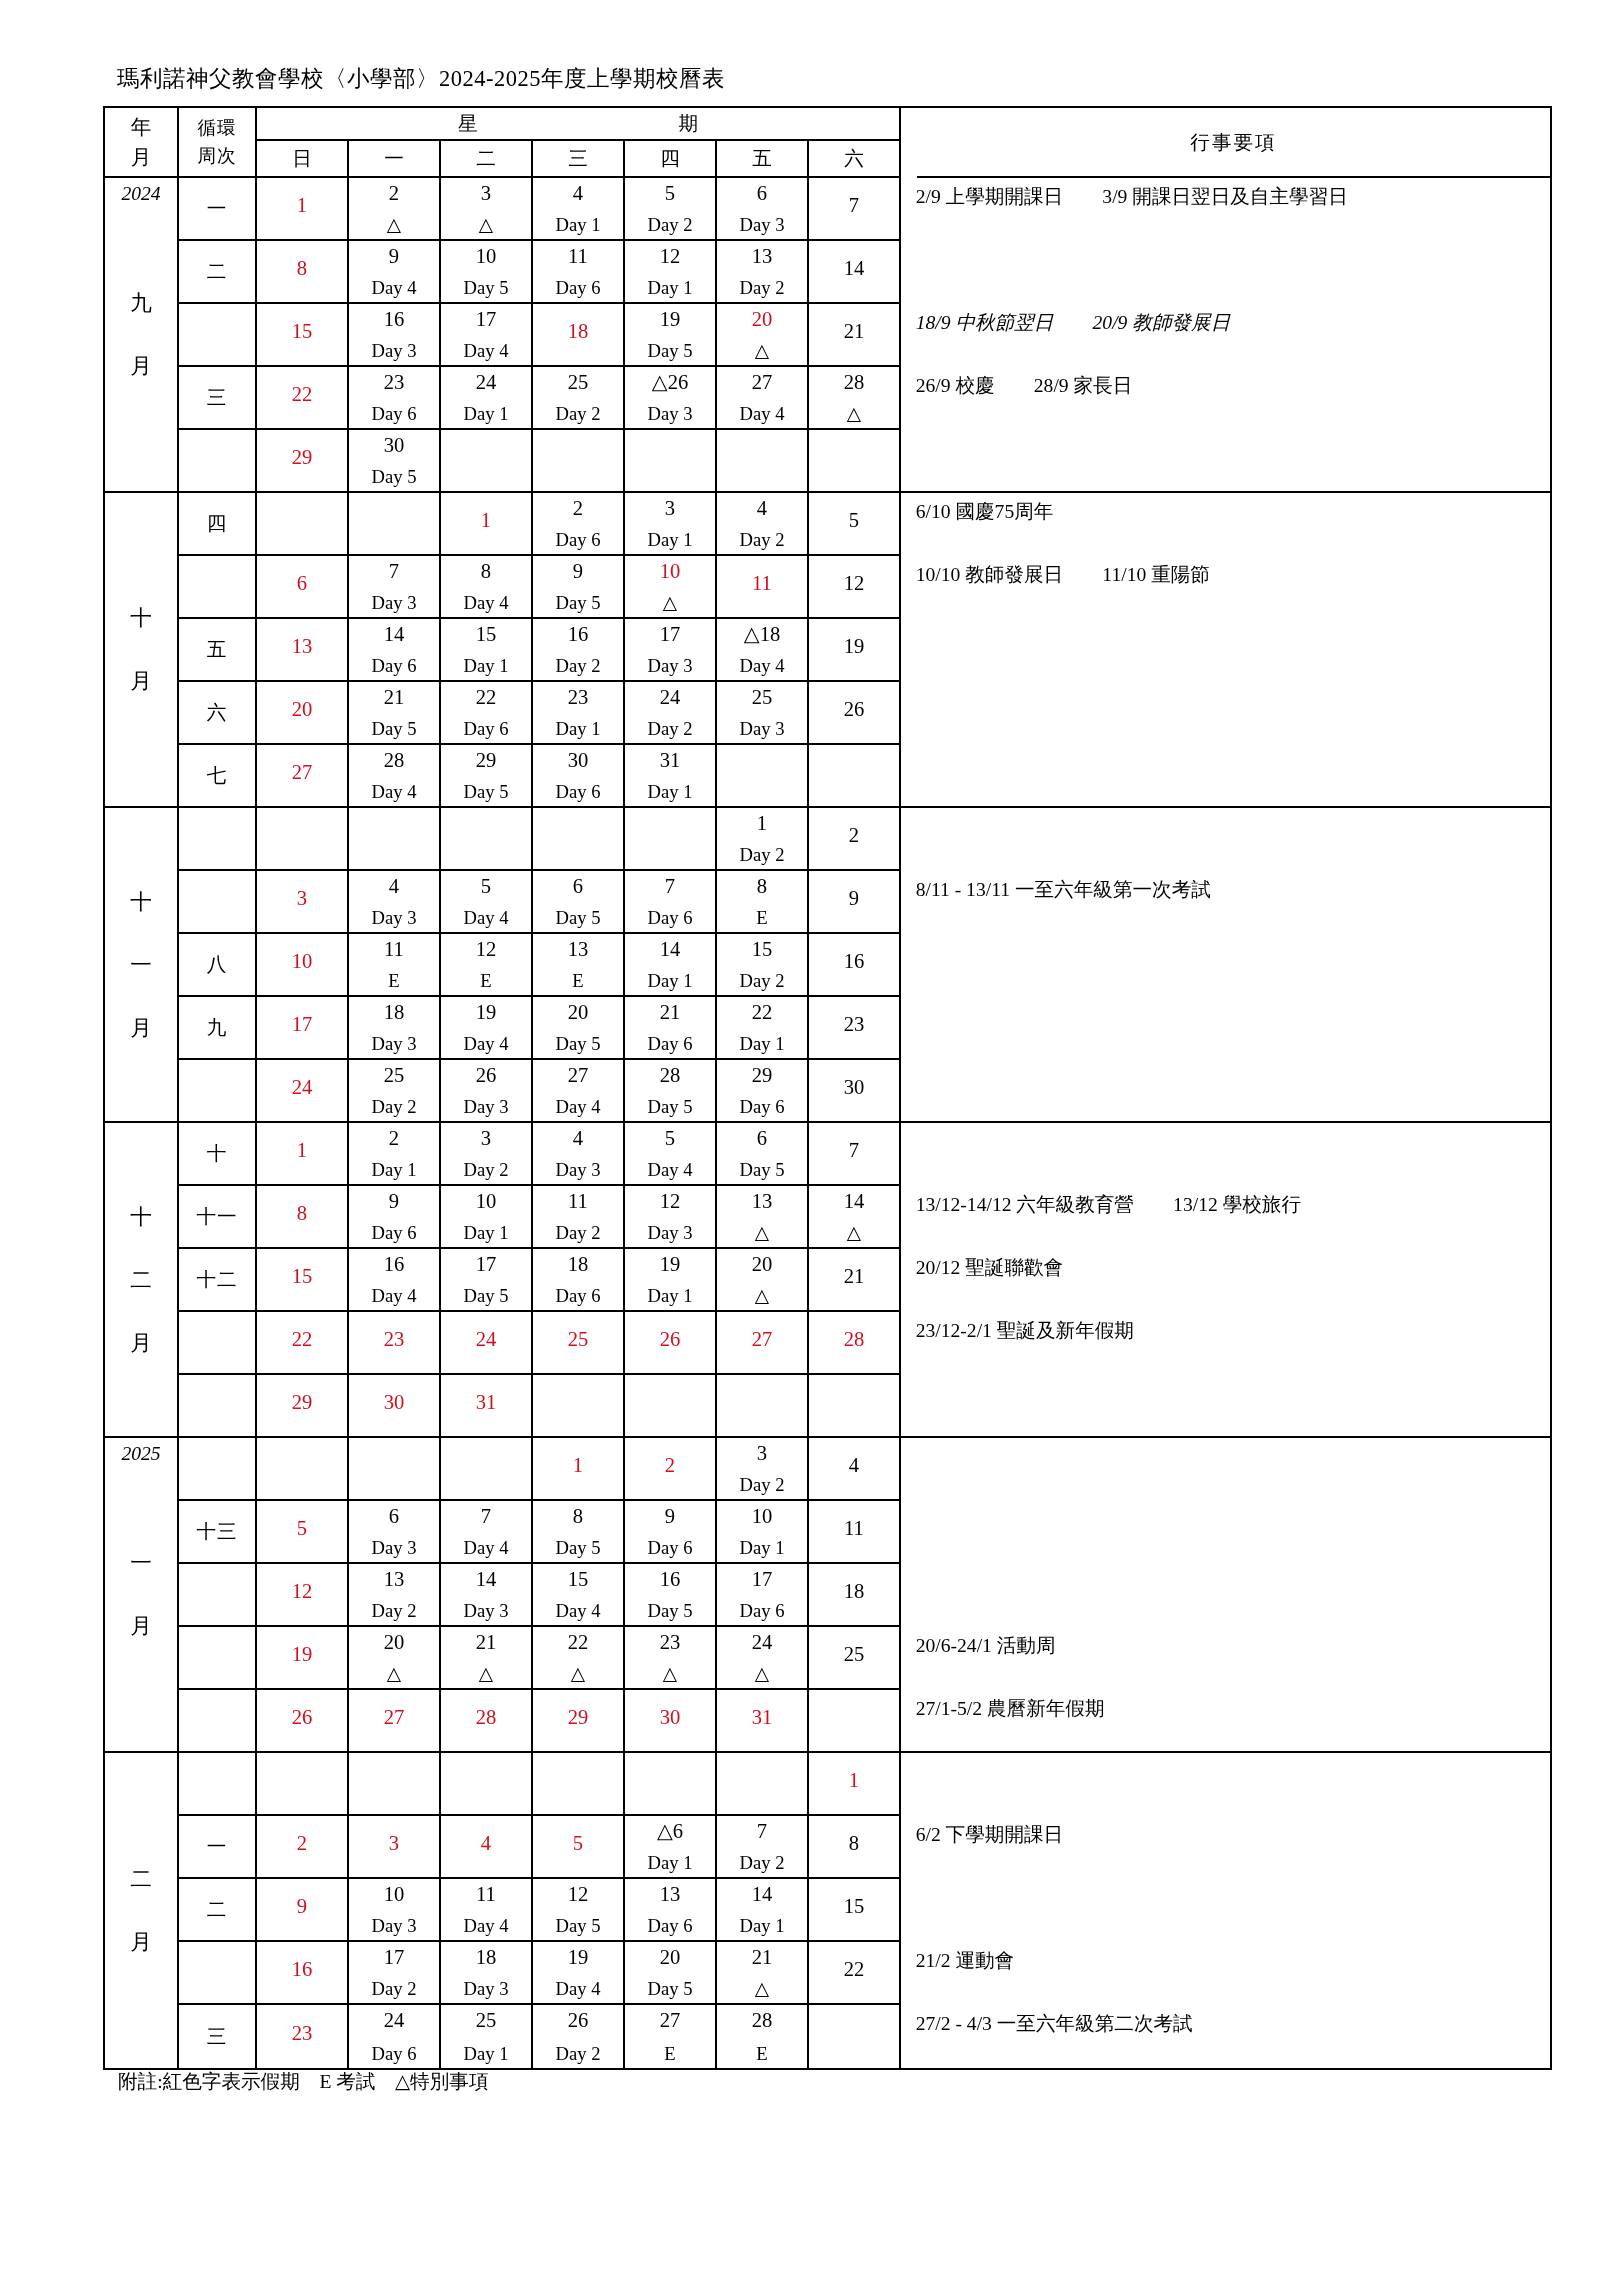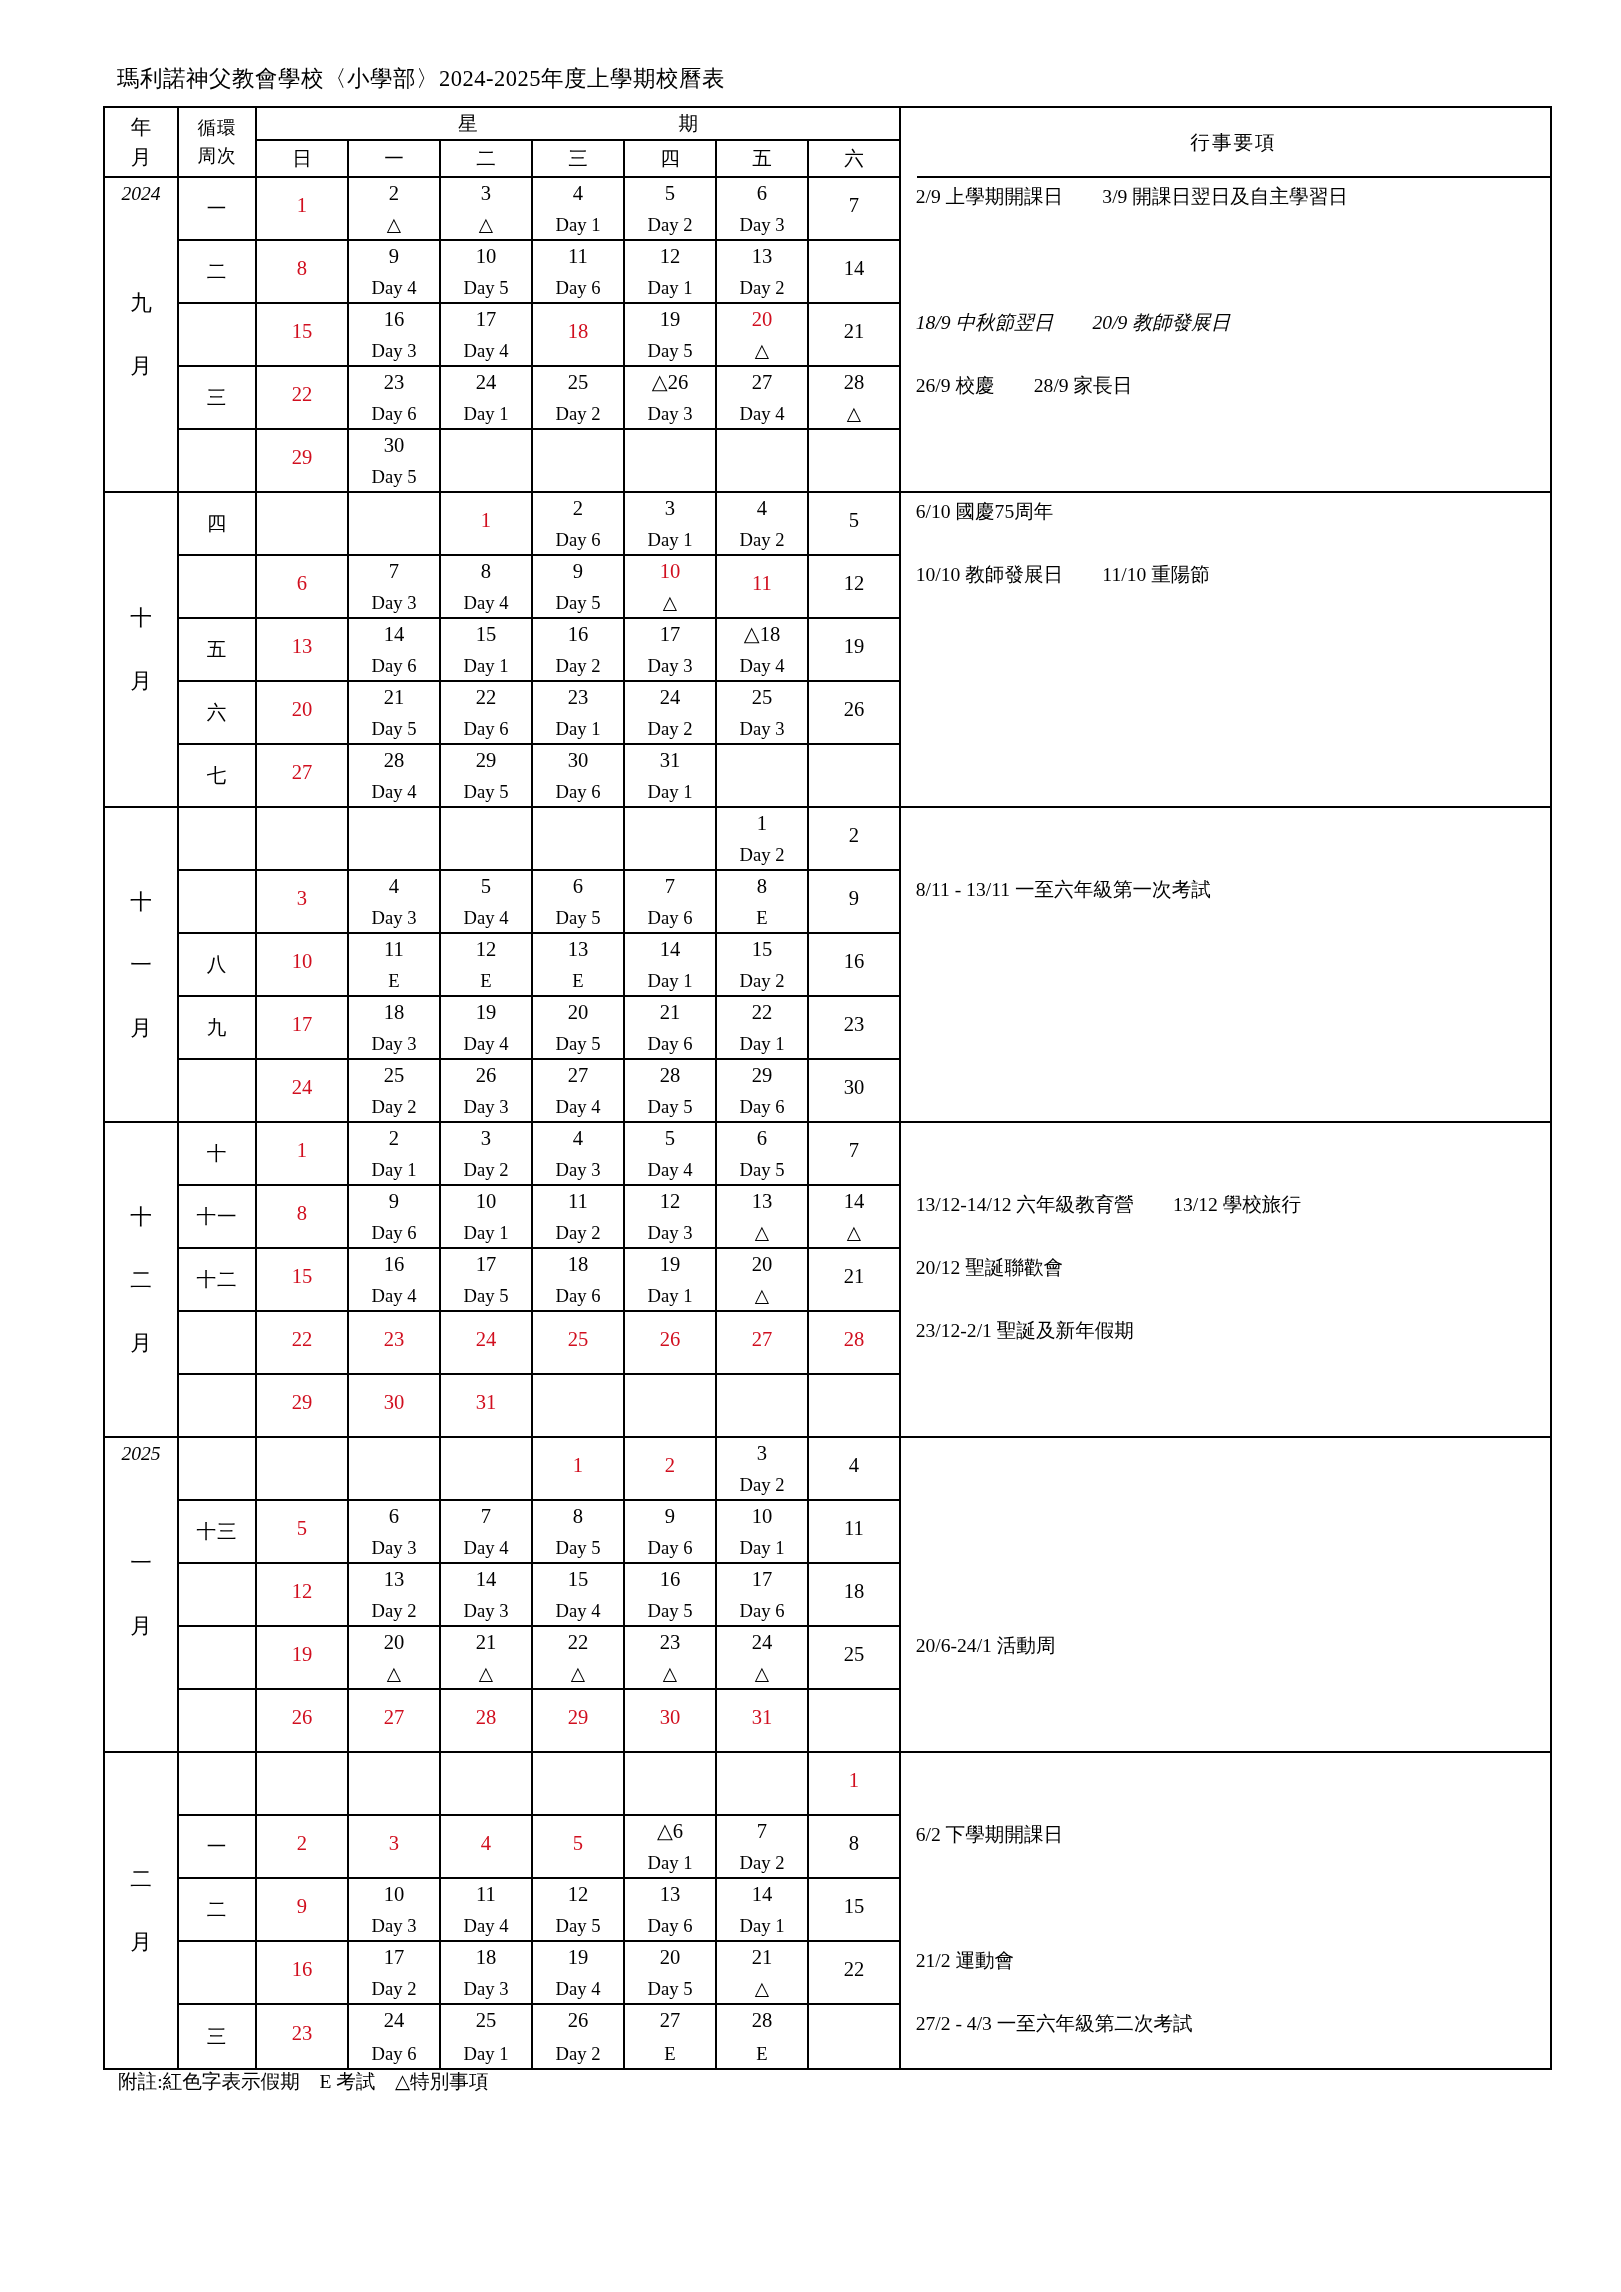--- a/index.html
+++ b/index.html
@@ -744,20 +744,21 @@
     </div>
     <div class="cell daycell bb3" style="grid-area: 27 / 7;">
       <div class="dnum solo red"><span>30</span></div>
     </div>
     <div class="cell daycell bb3" style="grid-area: 27 / 8;">
       <div class="dnum solo red"><span>31</span></div>
     </div>
     <div class="cell daycell br3 bb3" style="grid-area: 27 / 9;"></div>
     <div class="cell evcell br0 bb3" style="grid-area: 23 / 10 / 28;">
       <div class="evt" style="grid-row: 4;">20/6-24/1 活動周</div>
+      <div class="evt" style="grid-row: 5;">27/1-5/2 農曆新年假期</div>
     </div>
     <div class="cell bb0" style="grid-area: 28 / 1 / 33;">
       <div class="mstack">
         <div class="mchar">二</div>
         <div class="mchar">月</div>
       </div>
     </div>
     <div class="cell cyc br3 " style="grid-area: 28 / 2;"></div>
     <div class="cell daycell " style="grid-area: 28 / 3;"></div>
     <div class="cell daycell " style="grid-area: 28 / 4;"></div>

